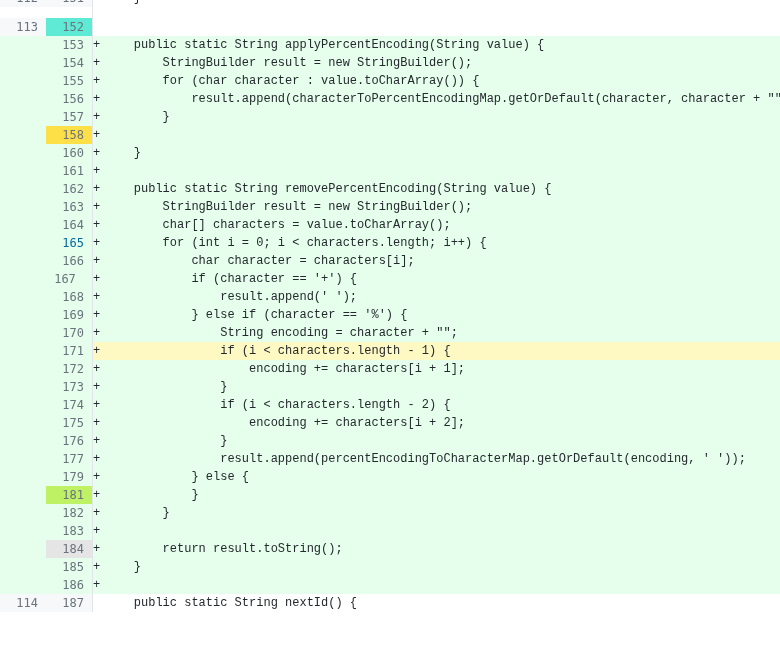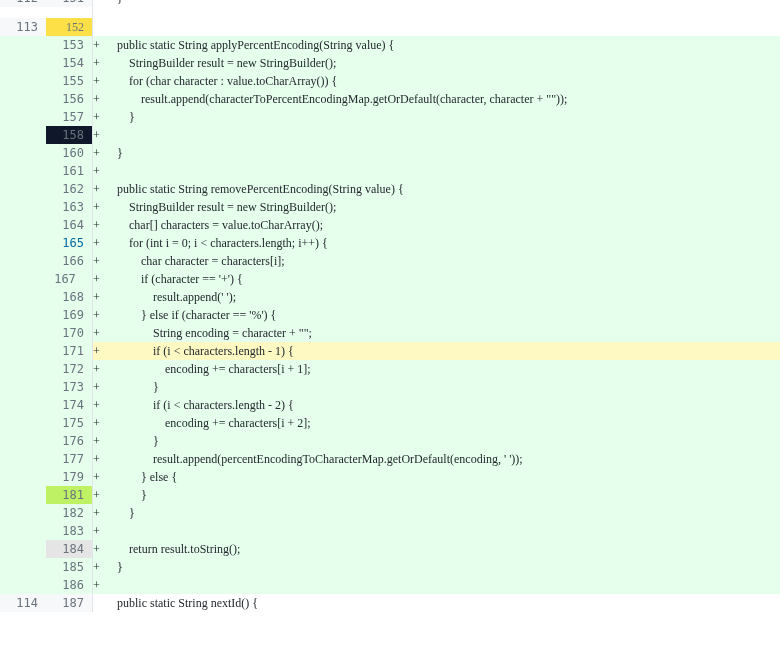--- a/index.html
+++ b/index.html
@@ -47,21 +47,21 @@
   }
 
   
   .code {
     padding: 0 12px 0 0;
     vertical-align: top;
     background: #ffffff;
     white-space: pre;
     overflow: hidden;
     color: #24292e;
-    font-family: Liberation Serif, serif;
+    font-family: Liberation Mono, monospace;
     font-size: 12px;
     line-height: 18px;
   }
   .code .marker {
     display: inline-block;
     width: 12px;
     color: #24292e;
     white-space: pre;
   }
   .code .txt { white-space: pre; }
@@ -88,21 +88,21 @@
 
 <table class="diff-table">
   <tbody id="diff-body">
       <tr class="diff-row row-ctx clip-top">
         <td class="ln ln-old" style="background: rgb(246, 248, 250); color: rgb(106, 115, 125);">112</td>
         <td class="ln ln-new" style="background: rgb(246, 248, 250); color: rgb(106, 115, 125); border-right: 1px solid rgb(225, 228, 232);">151</td>
         <td class="code" style="background: rgb(255, 255, 255); color: rgb(36, 41, 46);"><span class="marker"></span><span class="txt">    }</span></td>
       </tr>
       <tr class="diff-row row-ctx">
         <td class="ln ln-old" style="background: rgb(246, 248, 250); color: rgb(106, 115, 125);">113</td>
-        <td class="ln ln-new" style="background: #fde047; color: rgb(106, 115, 125); border-right: 1px solid rgb(225, 228, 232); font-family: Liberation Serif, serif;">152</td>
+        <td class="ln ln-new" style="background: #5eead4; color: rgb(106, 115, 125); border-right: 1px solid rgb(225, 228, 232);">152</td>
         <td class="code" style="background: rgb(255, 255, 255); color: rgb(36, 41, 46);"><span class="marker"></span><span class="txt"></span></td>
       </tr>
       <tr class="diff-row row-add">
         <td class="ln ln-old" style="background: rgb(230, 255, 236); color: rgb(106, 115, 125);"></td>
         <td class="ln ln-new" style="background: rgb(230, 255, 236); color: rgb(106, 115, 125); border-right: 1px solid rgb(225, 228, 232);">153</td>
         <td class="code" style="background: rgb(230, 255, 236); color: rgb(36, 41, 46);"><span class="marker">+</span><span class="txt">    public static String applyPercentEncoding(String value) {</span></td>
       </tr>
       <tr class="diff-row row-add">
         <td class="ln ln-old" style="background: rgb(230, 255, 236); color: rgb(106, 115, 125);"></td>
         <td class="ln ln-new" style="background: rgb(230, 255, 236); color: rgb(106, 115, 125); border-right: 1px solid rgb(225, 228, 232);">154</td>
@@ -118,21 +118,21 @@
         <td class="ln ln-new" style="background: rgb(230, 255, 236); color: rgb(106, 115, 125); border-right: 1px solid rgb(225, 228, 232);">156</td>
         <td class="code" style="background: rgb(230, 255, 236); color: rgb(36, 41, 46);"><span class="marker">+</span><span class="txt">            result.append(characterToPercentEncodingMap.getOrDefault(character, character + ""));</span></td>
       </tr>
       <tr class="diff-row row-add">
         <td class="ln ln-old" style="background: rgb(230, 255, 236); color: rgb(106, 115, 125);"></td>
         <td class="ln ln-new" style="background: rgb(230, 255, 236); color: rgb(106, 115, 125); border-right: 1px solid rgb(225, 228, 232);">157</td>
         <td class="code" style="background: rgb(230, 255, 236); color: rgb(36, 41, 46);"><span class="marker">+</span><span class="txt">        }</span></td>
       </tr>
       <tr class="diff-row row-add">
         <td class="ln ln-old" style="background: rgb(230, 255, 236); color: rgb(106, 115, 125);"></td>
-        <td class="ln ln-new" style="background: #0f172a; color: rgb(106, 115, 125); border-right: 1px solid rgb(225, 228, 232); text-align: right;">158</td>
+        <td class="ln ln-new" style="background: #fde047; color: rgb(106, 115, 125); border-right: 1px solid rgb(225, 228, 232); text-align: right;">158</td>
         <td class="code" style="background: rgb(230, 255, 236); color: rgb(36, 41, 46);"><span class="marker">+</span><span class="txt"></span></td>
       </tr>
       <tr class="diff-row row-add">
         <td class="ln ln-old" style="background: rgb(230, 255, 236); color: rgb(106, 115, 125);"></td>
         <td class="ln ln-new" style="background: rgb(230, 255, 236); color: rgb(106, 115, 125); border-right: 1px solid rgb(225, 228, 232);">160</td>
         <td class="code" style="background: rgb(230, 255, 236); color: rgb(36, 41, 46);"><span class="marker">+</span><span class="txt">    }</span></td>
       </tr>
       <tr class="diff-row row-add">
         <td class="ln ln-old" style="background: rgb(230, 255, 236); color: rgb(106, 115, 125);"></td>
         <td class="ln ln-new" style="background: rgb(230, 255, 236); color: rgb(106, 115, 125); border-right: 1px solid rgb(225, 228, 232);">161</td>

